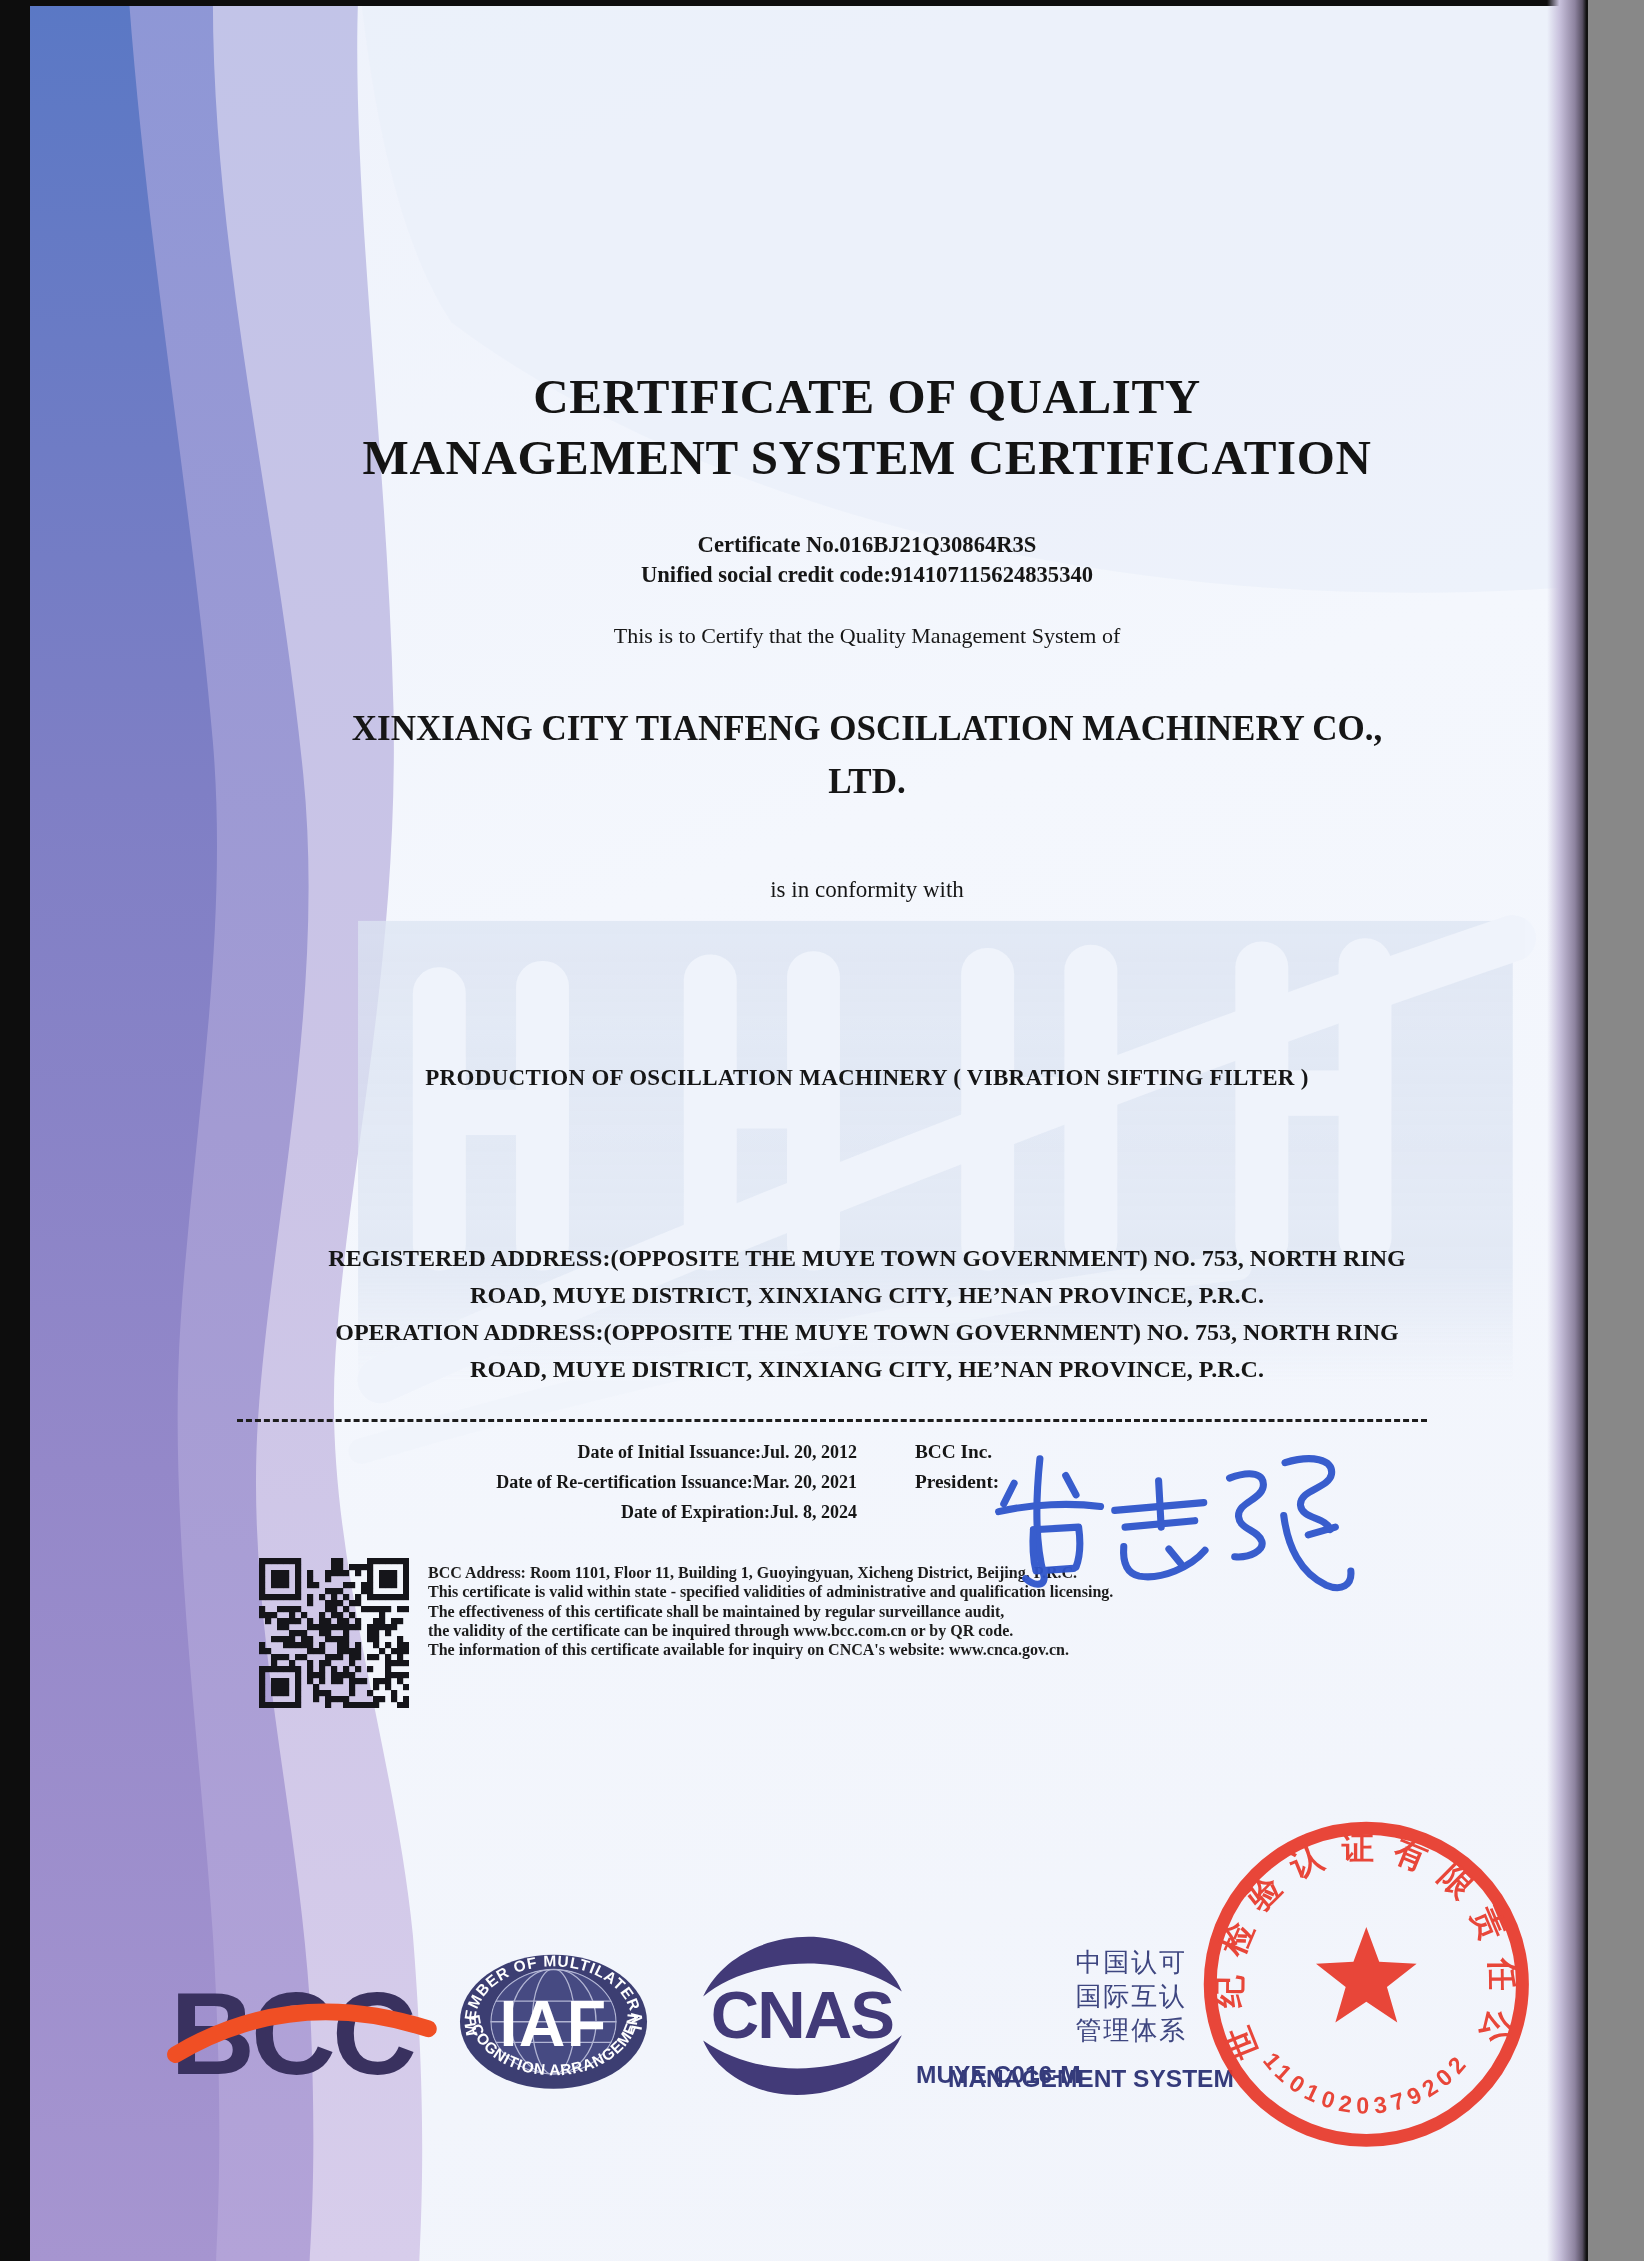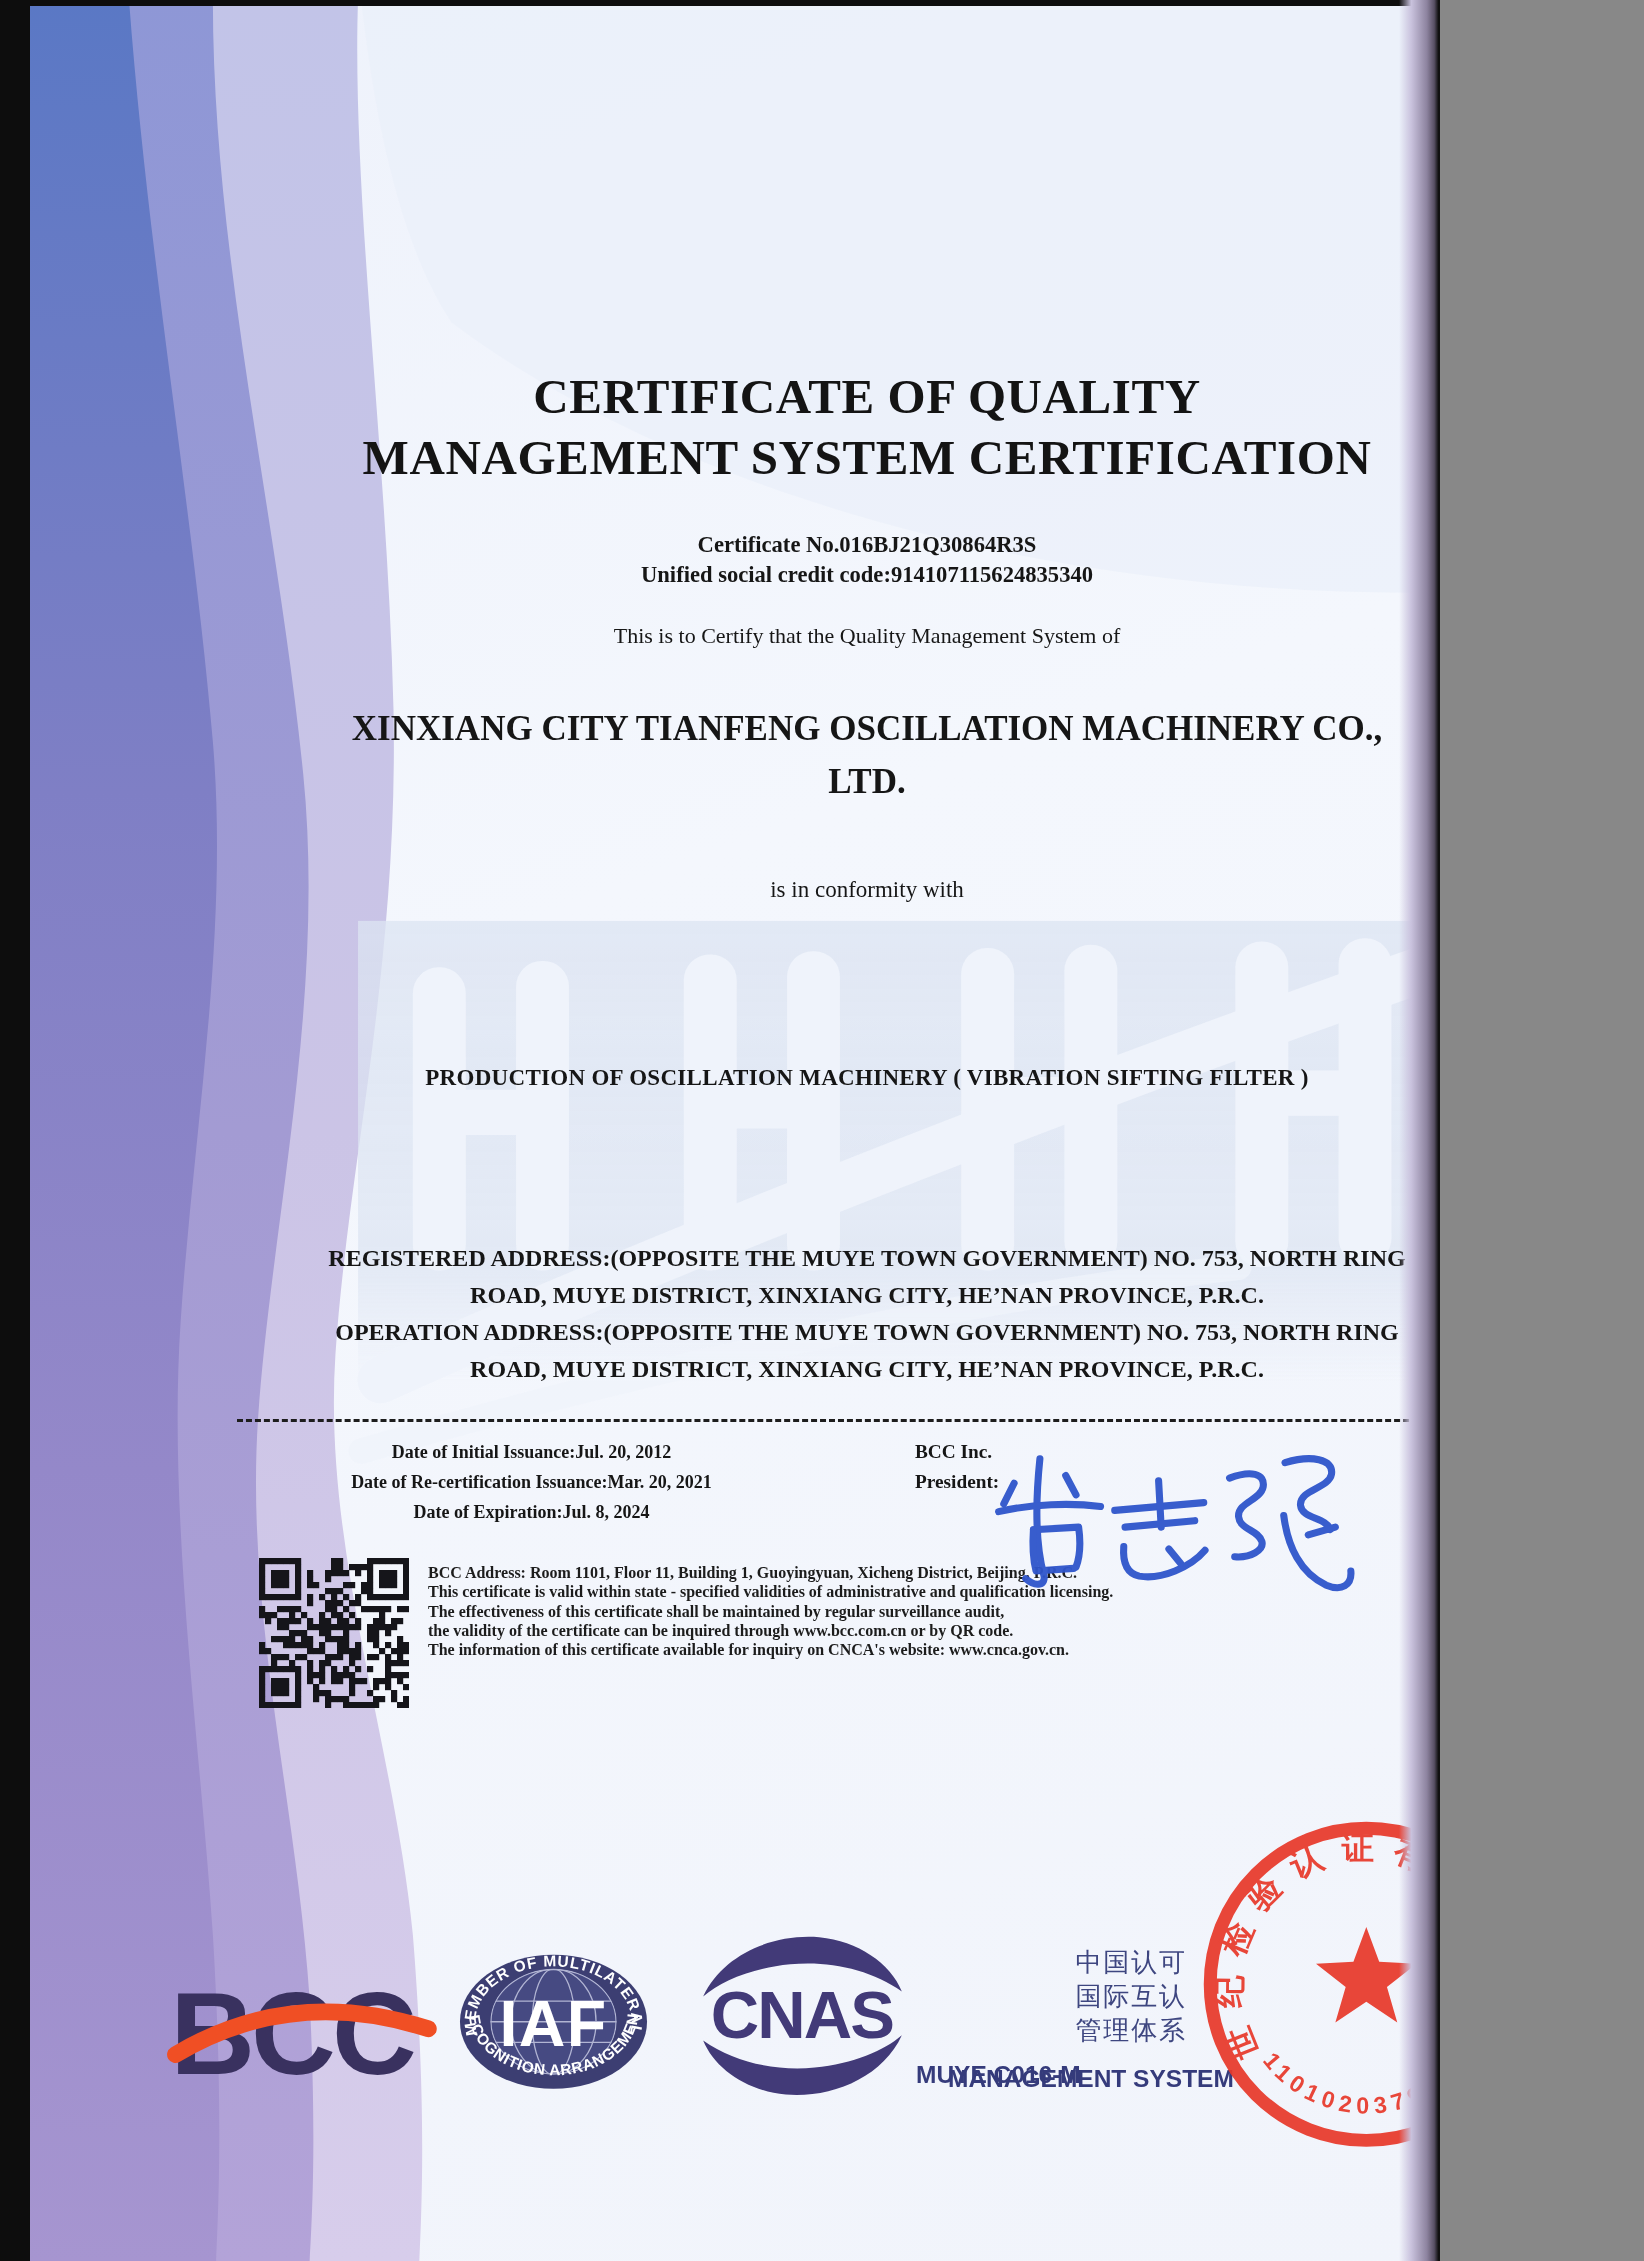--- a/index.html
+++ b/index.html
@@ -1,18 +1,18 @@
 <!DOCTYPE html>
 <html style="font-size:10.3px"><head>
 <meta charset="utf-8">
 <style>
   html,body{margin:0;padding:0;background:#888;}
   .page{
     position:relative;
-    width:1440px;height:2261px;
+    width:1588px;height:2261px;
     background:linear-gradient(160deg,#eef2fb 0%,#f4f7fd 40%,#f1f4fb 100%);
     font-family:"Liberation Serif", serif;
     color:#161616;
     overflow:hidden;
   }
   .abs{position:absolute;}
   svg text{font-family:"Liberation Sans", sans-serif;}
   
   .edge-top{left:0;top:0;width:1645px;height:6.4px;background:#0d0d0d;z-index:40;}
   .edge-left{left:0;top:0;width:30px;height:2261px;background:#0d0d0d;z-index:40;}
@@ -22,21 +22,21 @@
   .content{left:89px;top:0;width:1556px;text-align:center;}
   .title{font-size:49px;font-weight:bold;line-height:61px;letter-spacing:0.6px;color:#141414;}
   .meta-line{font-size:22.6px;font-weight:bold;line-height:30px;}
   .certify{font-size:22px;}
   .company{font-size:35px;font-weight:bold;line-height:53px;}
   .conformity{font-size:23px;}
   .standard{font-size:24px;}
   .scope{font-size:23px;font-weight:bold;letter-spacing:0.3px;}
   .addr{font-size:24px;font-weight:bold;line-height:37px;}
   .dash-sep{left:237px;top:1419px;width:1190px;height:0;border-top:3.9px dashed #1d1d1d;}
-  .dates{left:206px;top:1437px;width:651px;text-align:center;font-size:18px;font-weight:bold;line-height:30px;}
+  .dates{left:206px;top:1437px;width:651px;text-align:right;font-size:18px;font-weight:bold;line-height:30px;}
   .issuer{left:915px;top:1437px;width:271px;text-align:left;font-size:19.3px;font-weight:bold;line-height:30px;}
   .fineprint{left:428px;top:1563px;width:774px;text-align:left;font-size:16px;font-weight:bold;line-height:19.3px;color:#1c1c1c;}
   .qr{left:259px;top:1558px;width:150px;height:150px;}
   .cnas-cn{left:916px;top:1945px;width:271px;font-family:"Liberation Sans",sans-serif;
     font-size:26px;line-height:34px;color:#3e4680;letter-spacing:1.9px;text-align:right;}
   .cnas-en1{left:948px;top:2032px;font-family:"Liberation Sans",sans-serif;font-weight:900;font-size:24.5px;color:#353b7b;margin-top:33px;}
   .cnas-en2{left:916px;top:2061px;font-family:"Liberation Sans",sans-serif;font-weight:900;font-size:24.5px;color:#353b7b;}
   .decor,.art{left:0;top:0;width:1645px;height:2261px;pointer-events:none;}
   .art{z-index:30;}
 </style>

